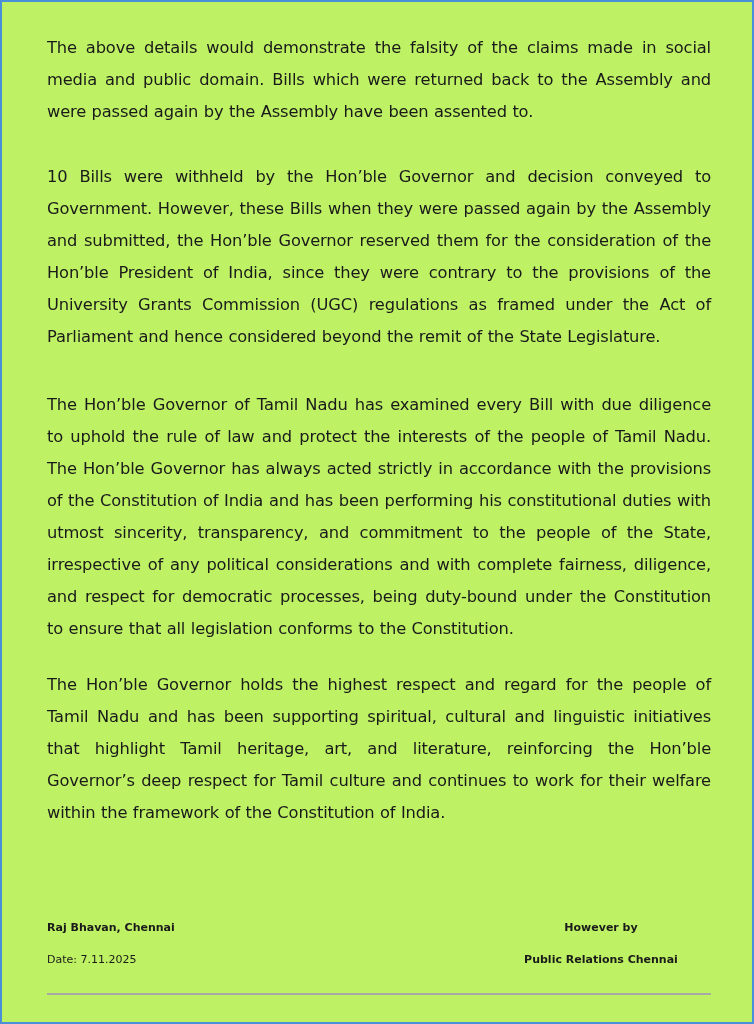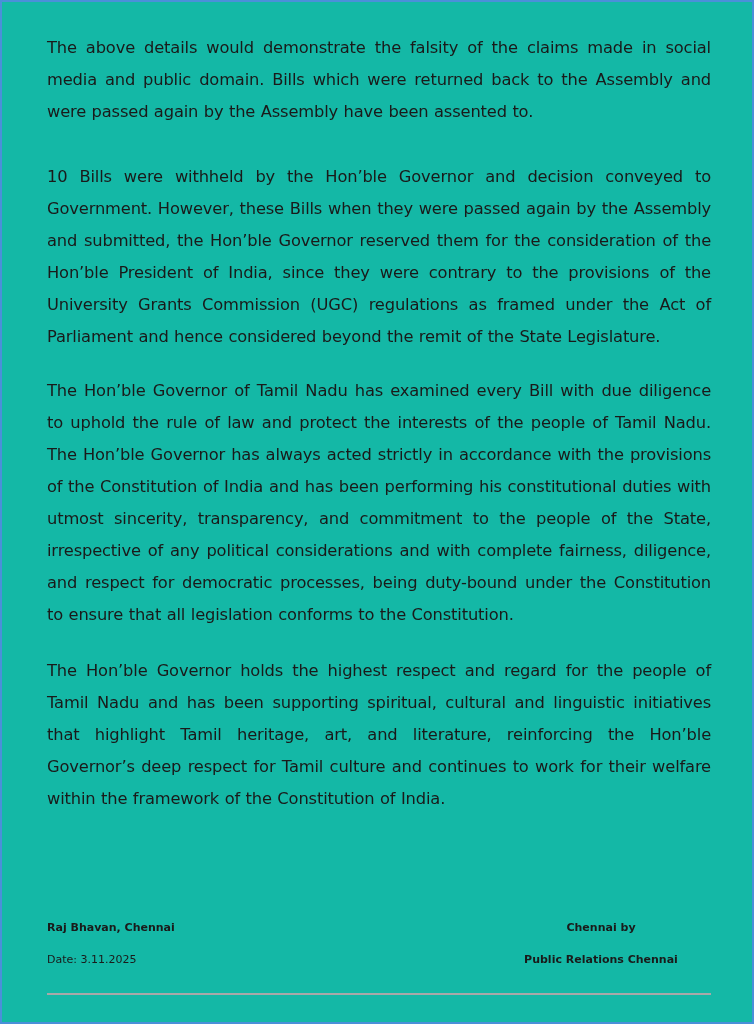--- a/index.html
+++ b/index.html
@@ -11,41 +11,41 @@
       width: 754px;
       height: 1024px;
       overflow: hidden;
     }
     .page {
       position: relative;
       box-sizing: border-box;
       width: 754px;
       height: 1024px;
       border: 2px solid #4a90d9;
-      background: #14b8a6;
+      background: #bef264;
       font-family: "DejaVu Sans", sans-serif;
       color: #1a1a1a;
     }
     .content {
       position: absolute;
       left: 45px;
       top: 30px;
       width: 664px;
     }
     .para {
       margin: 0;
       font-size: 16.3px;
       line-height: 32px;
       text-align: justify;
       text-align-last: left;
       letter-spacing: -0.15px;
       word-spacing: 0.5px;
     }
     .p1 { margin-bottom: 33px; }
-    .p2 { margin-bottom: 22px; }
+    .p2 { margin-bottom: 36px; }
     .p3 { margin-bottom: 24px; }
     .p4 { margin-bottom: 16px; }
 
     .footer {
       position: absolute;
       left: 45px;
       top: 910px;
       width: 664px;
       font-size: 11px;
       line-height: 32px;
@@ -82,22 +82,22 @@
   <div class="content">
     <p class="para p1">The above details would demonstrate the falsity of the claims made in social media and public domain. Bills which were returned back to the Assembly and were passed again by the Assembly have been assented to.</p>
     <p class="para p2">10 Bills were withheld by the Hon’ble Governor and decision conveyed to Government. However, these Bills when they were passed again by the Assembly and submitted, the Hon’ble Governor reserved them for the consideration of the Hon’ble President of India, since they were contrary to the provisions of the University Grants Commission (UGC) regulations as framed under the Act of Parliament and hence considered beyond the remit of the State Legislature.</p>
     <p class="para p3">The Hon’ble Governor of Tamil Nadu has examined every Bill with due diligence to uphold the rule of law and protect the interests of the people of Tamil Nadu. The Hon’ble Governor has always acted strictly in accordance with the provisions of the Constitution of India and has been performing his constitutional duties with  utmost sincerity, transparency, and commitment to the people of the State, irrespective of any political considerations and with complete fairness, diligence, and respect for democratic processes, being duty-bound under the Constitution to ensure that all legislation conforms to the Constitution.</p>
     <p class="para p4">The Hon’ble Governor holds the highest respect and regard for the people of Tamil Nadu and has been supporting spiritual, cultural and linguistic initiatives that highlight Tamil heritage, art, and literature, reinforcing the Hon’ble Governor’s deep respect for Tamil culture and continues to work for their welfare within the framework of the Constitution of India.</p>
   </div>
 
   <div class="footer">
     <div class="footer-row">
       <span class="left-col bold">Raj Bhavan, Chennai</span>
-      <span class="right-col bold">Chennai by</span>
+      <span class="right-col bold">However by</span>
     </div>
     <div class="footer-row">
-      <span class="left-col">Date: 3.11.2025</span>
+      <span class="left-col">Date: 7.11.2025</span>
       <span class="right-col bold">Public Relations Chennai</span>
     </div>
   </div>
 
   <div class="divider"></div>
 </div>
 
 </body></html>

